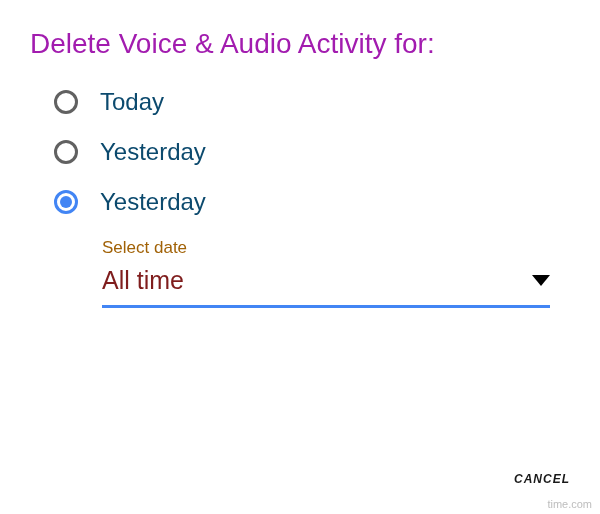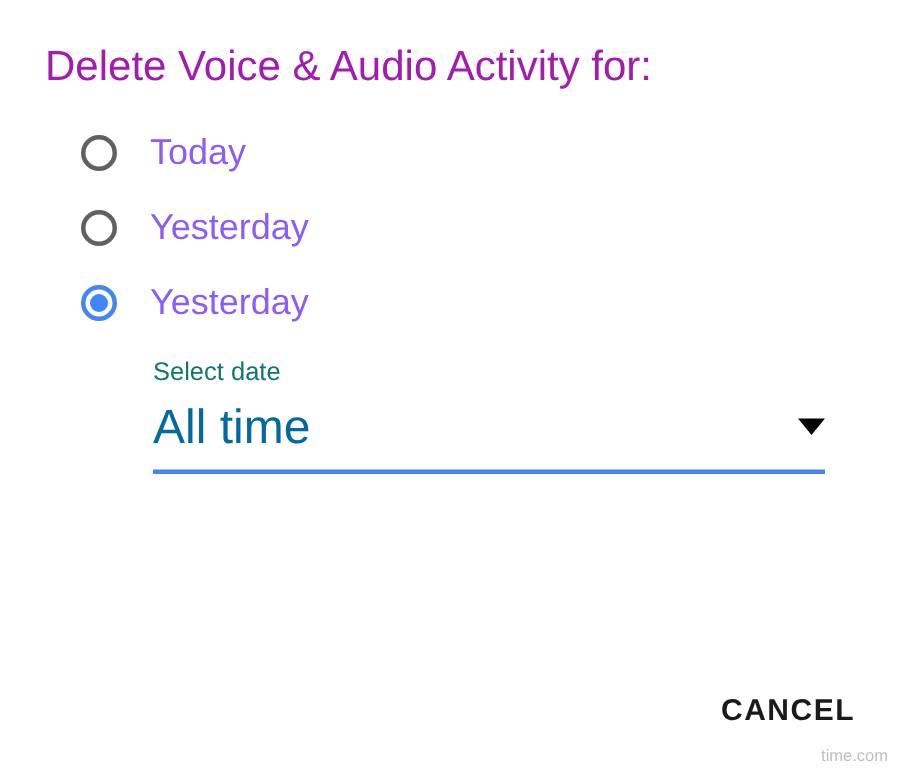--- a/index.html
+++ b/index.html
@@ -45,70 +45,71 @@
       border-color: #4285f4;
     }
     .radio-dot {
       width: 12px;
       height: 12px;
       border-radius: 50%;
       background: #4285f4;
     }
     .radio-label {
       font-size: 24px;
-      color: #8b5cf6;
+      color: #0c4a6e;
       font-weight: 400;
     }
     .select-section {
       margin-top: 12px;
       margin-left: 72px;
       margin-right: 20px;
     }
     .select-label {
       font-size: 17px;
-      color: #0f766e;
+      color: #a16207;
       margin-bottom: 8px;
       font-weight: 400;
     }
     .select-control {
       display: flex;
       align-items: center;
       justify-content: space-between;
       border-bottom: 3px solid #4285f4;
       padding-bottom: 10px;
       cursor: pointer;
     }
     .select-value {
-      font-size: 32px;
-      color: #0369a1;
+      font-size: 25px;
+      color: #7f1d1d;
       font-weight: 400;
     }
     .select-arrow {
       width: 0;
       height: 0;
       border-left: 9px solid transparent;
       border-right: 9px solid transparent;
       border-top: 11px solid #000;
     }
     .button-row {
       position: absolute;
       bottom: 28px;
       right: 30px;
       display: flex;
       gap: 42px;
     }
     .btn {
-      font-size: 20px;
+      font-size: 12px;
       font-weight: 600;
       color: #1a1a1a;
       letter-spacing: 1px;
       cursor: pointer;
       background: none;
       border: none;
       font-family: inherit;
+      font-style: italic;
     }
     .watermark {
       position: absolute;
       bottom: 4px;
       right: 8px;
       font-size: 11px;
       color: #bdbdbd;
       font-family: Arial, sans-serif;
     }
   </style>

